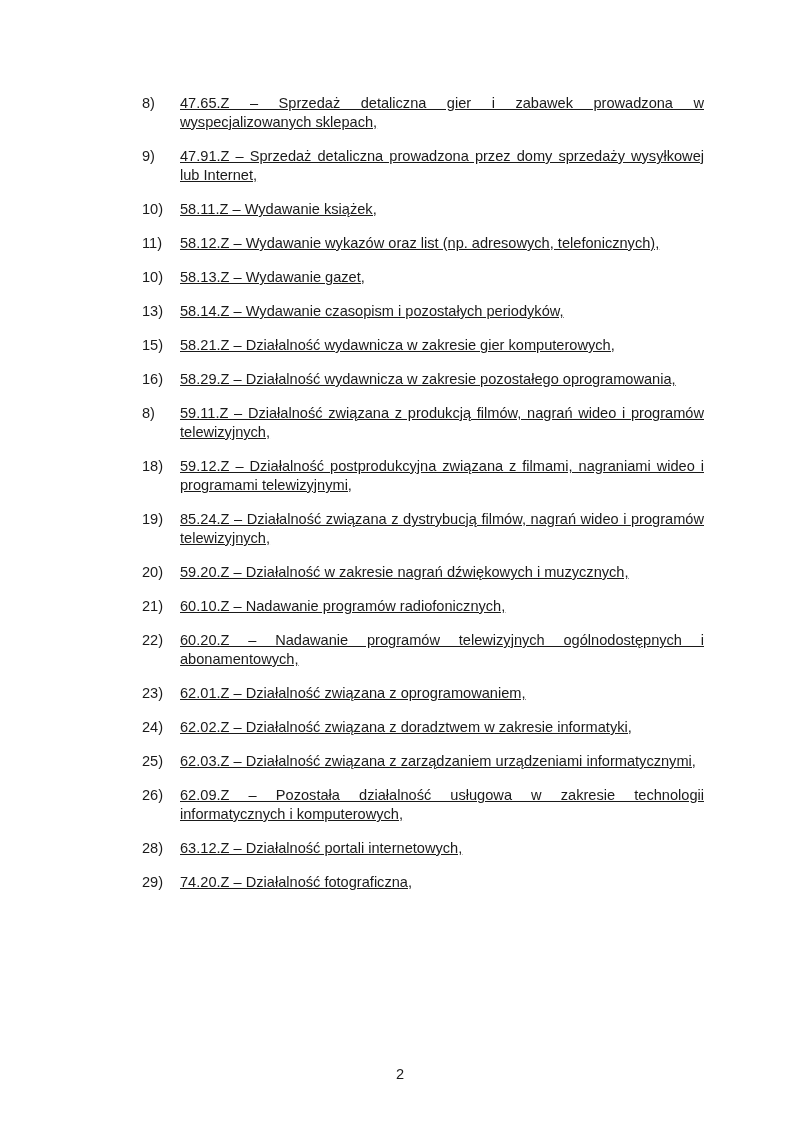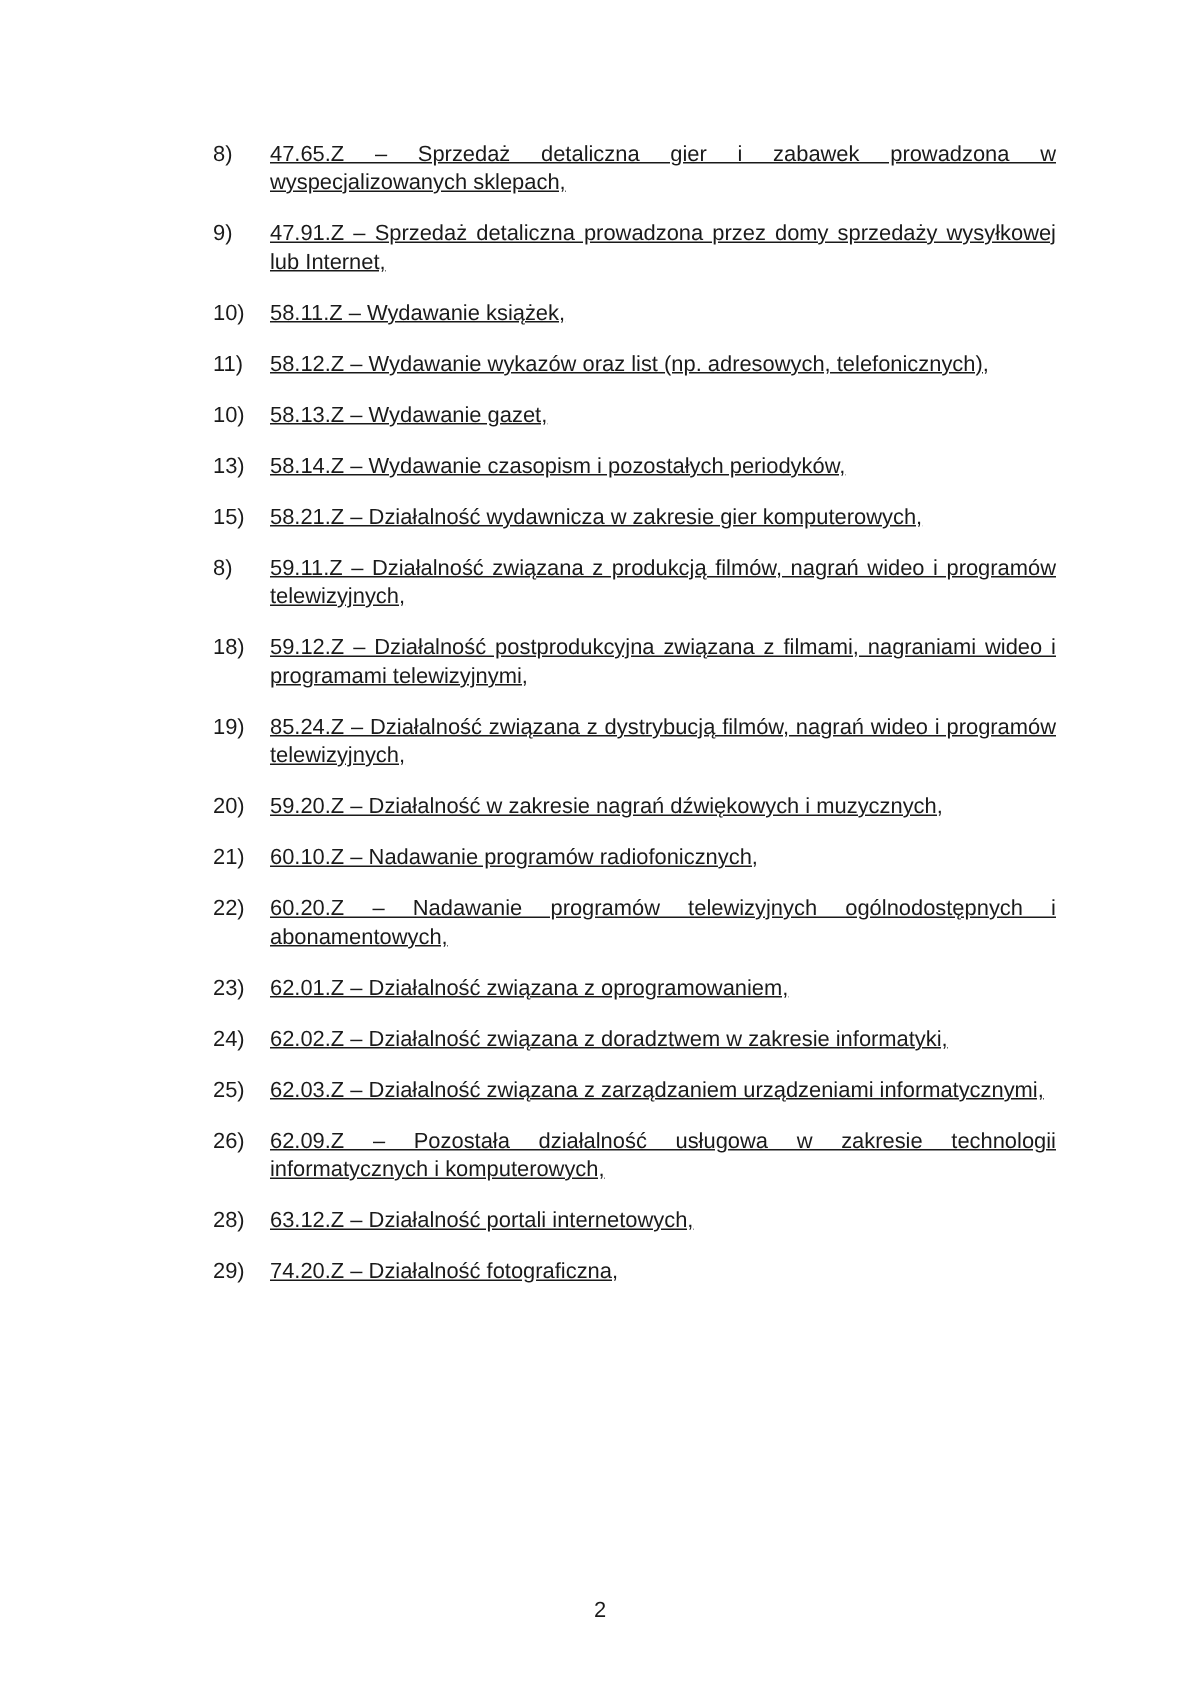--- a/index.html
+++ b/index.html
@@ -46,20 +46,24 @@
       </li>
     <li class="item">
         <span class="num">13)</span>
         <span class="text">58.14.Z – Wydawanie czasopism i pozostałych periodyków,</span>
       </li>
     <li class="item">
         <span class="num">15)</span>
         <span class="text">58.21.Z – Działalność wydawnicza w zakresie gier komputerowych,</span>
       </li>
     <li class="item">
+        <span class="num">16)</span>
+        <span class="text">58.29.Z – Działalność wydawnicza w zakresie pozostałego oprogramowania,</span>
+      </li>
+    <li class="item">
         <span class="num">8)</span>
         <span class="text">59.11.Z – Działalność związana z produkcją filmów, nagrań wideo i programów telewizyjnych,</span>
       </li>
     <li class="item">
         <span class="num">18)</span>
         <span class="text">59.12.Z – Działalność postprodukcyjna związana z filmami, nagraniami wideo i programami telewizyjnymi,</span>
       </li>
     <li class="item">
         <span class="num">19)</span>
         <span class="text">85.24.Z – Działalność związana z dystrybucją filmów, nagrań wideo i programów telewizyjnych,</span>

